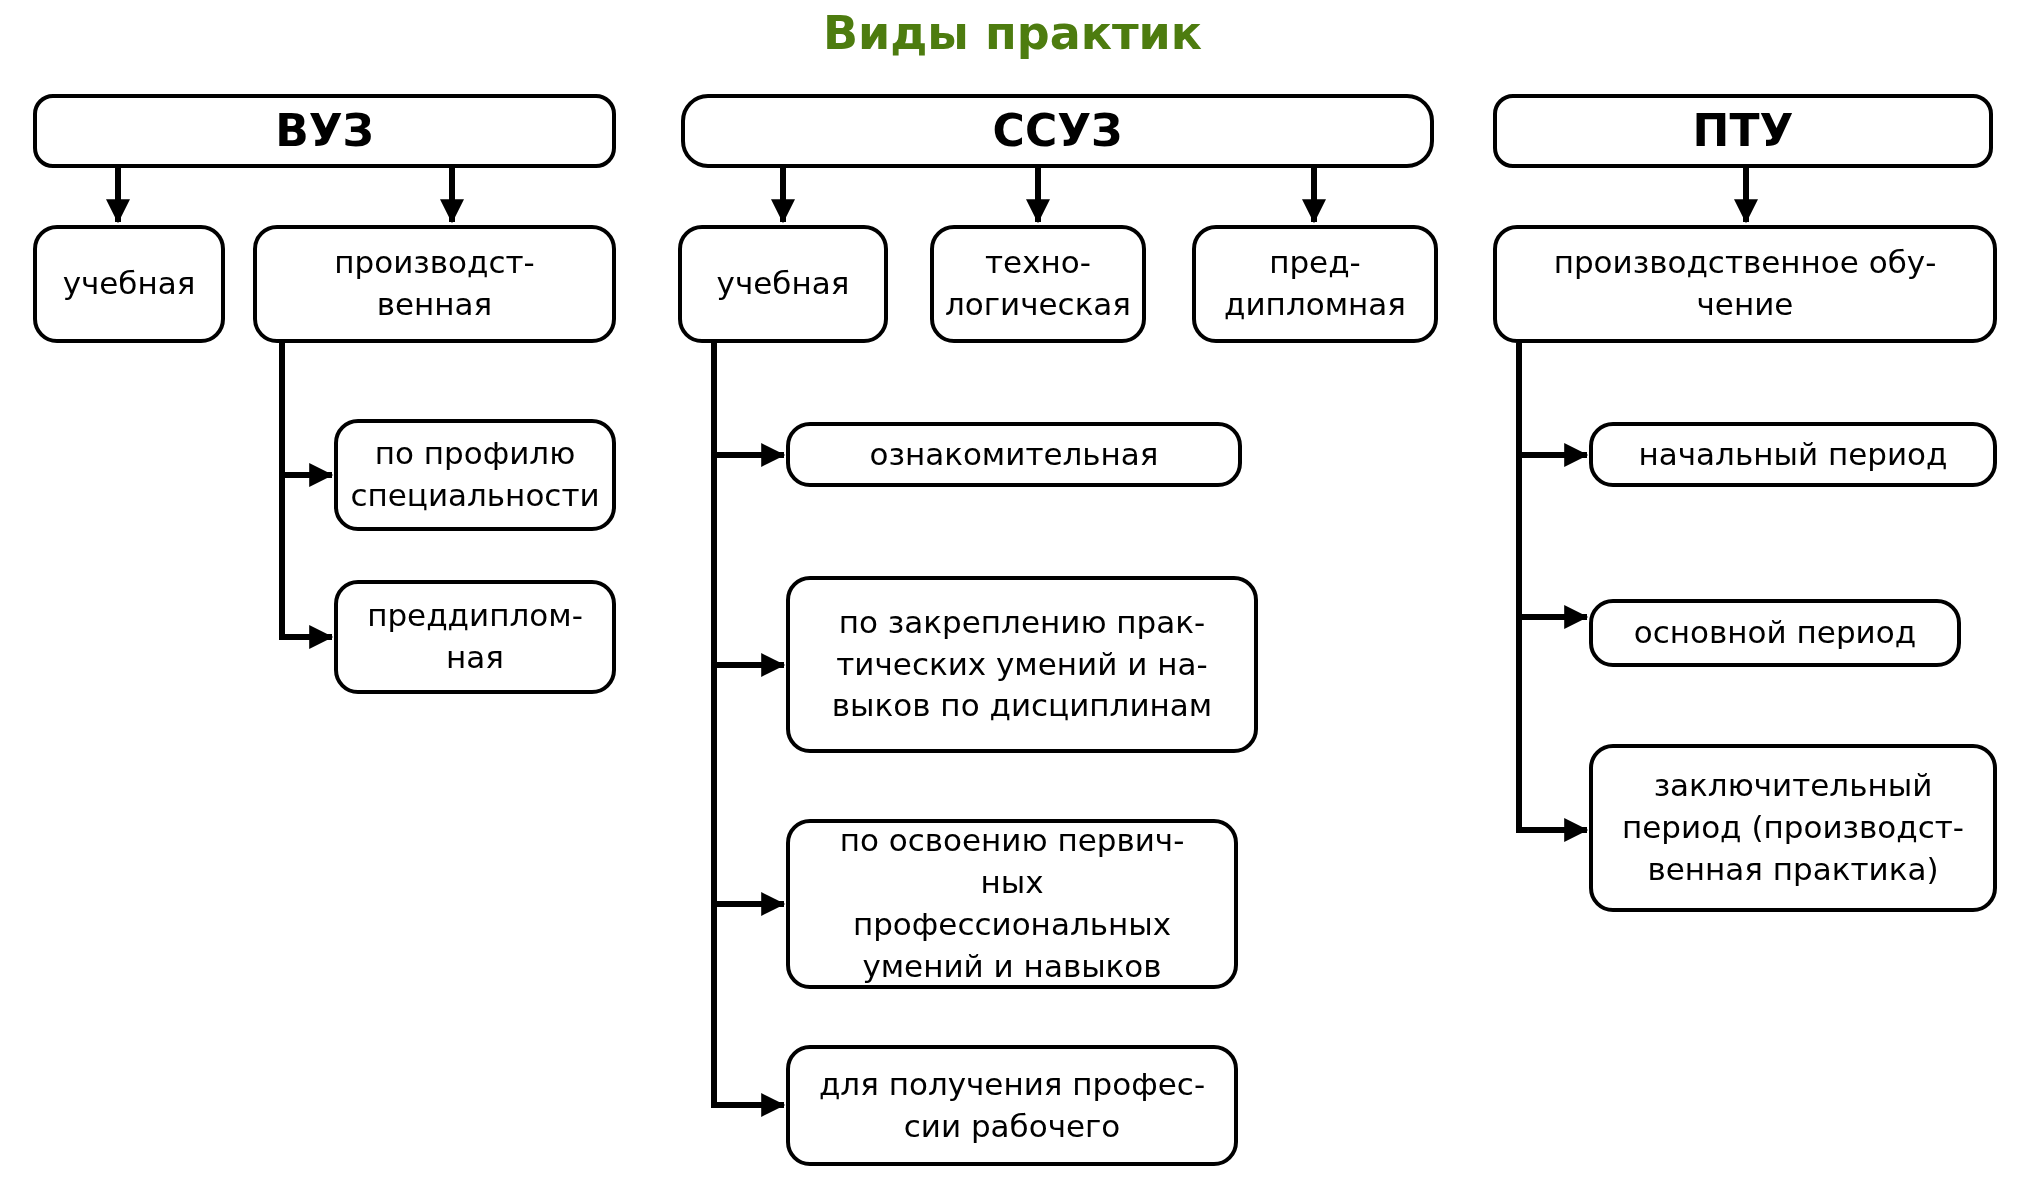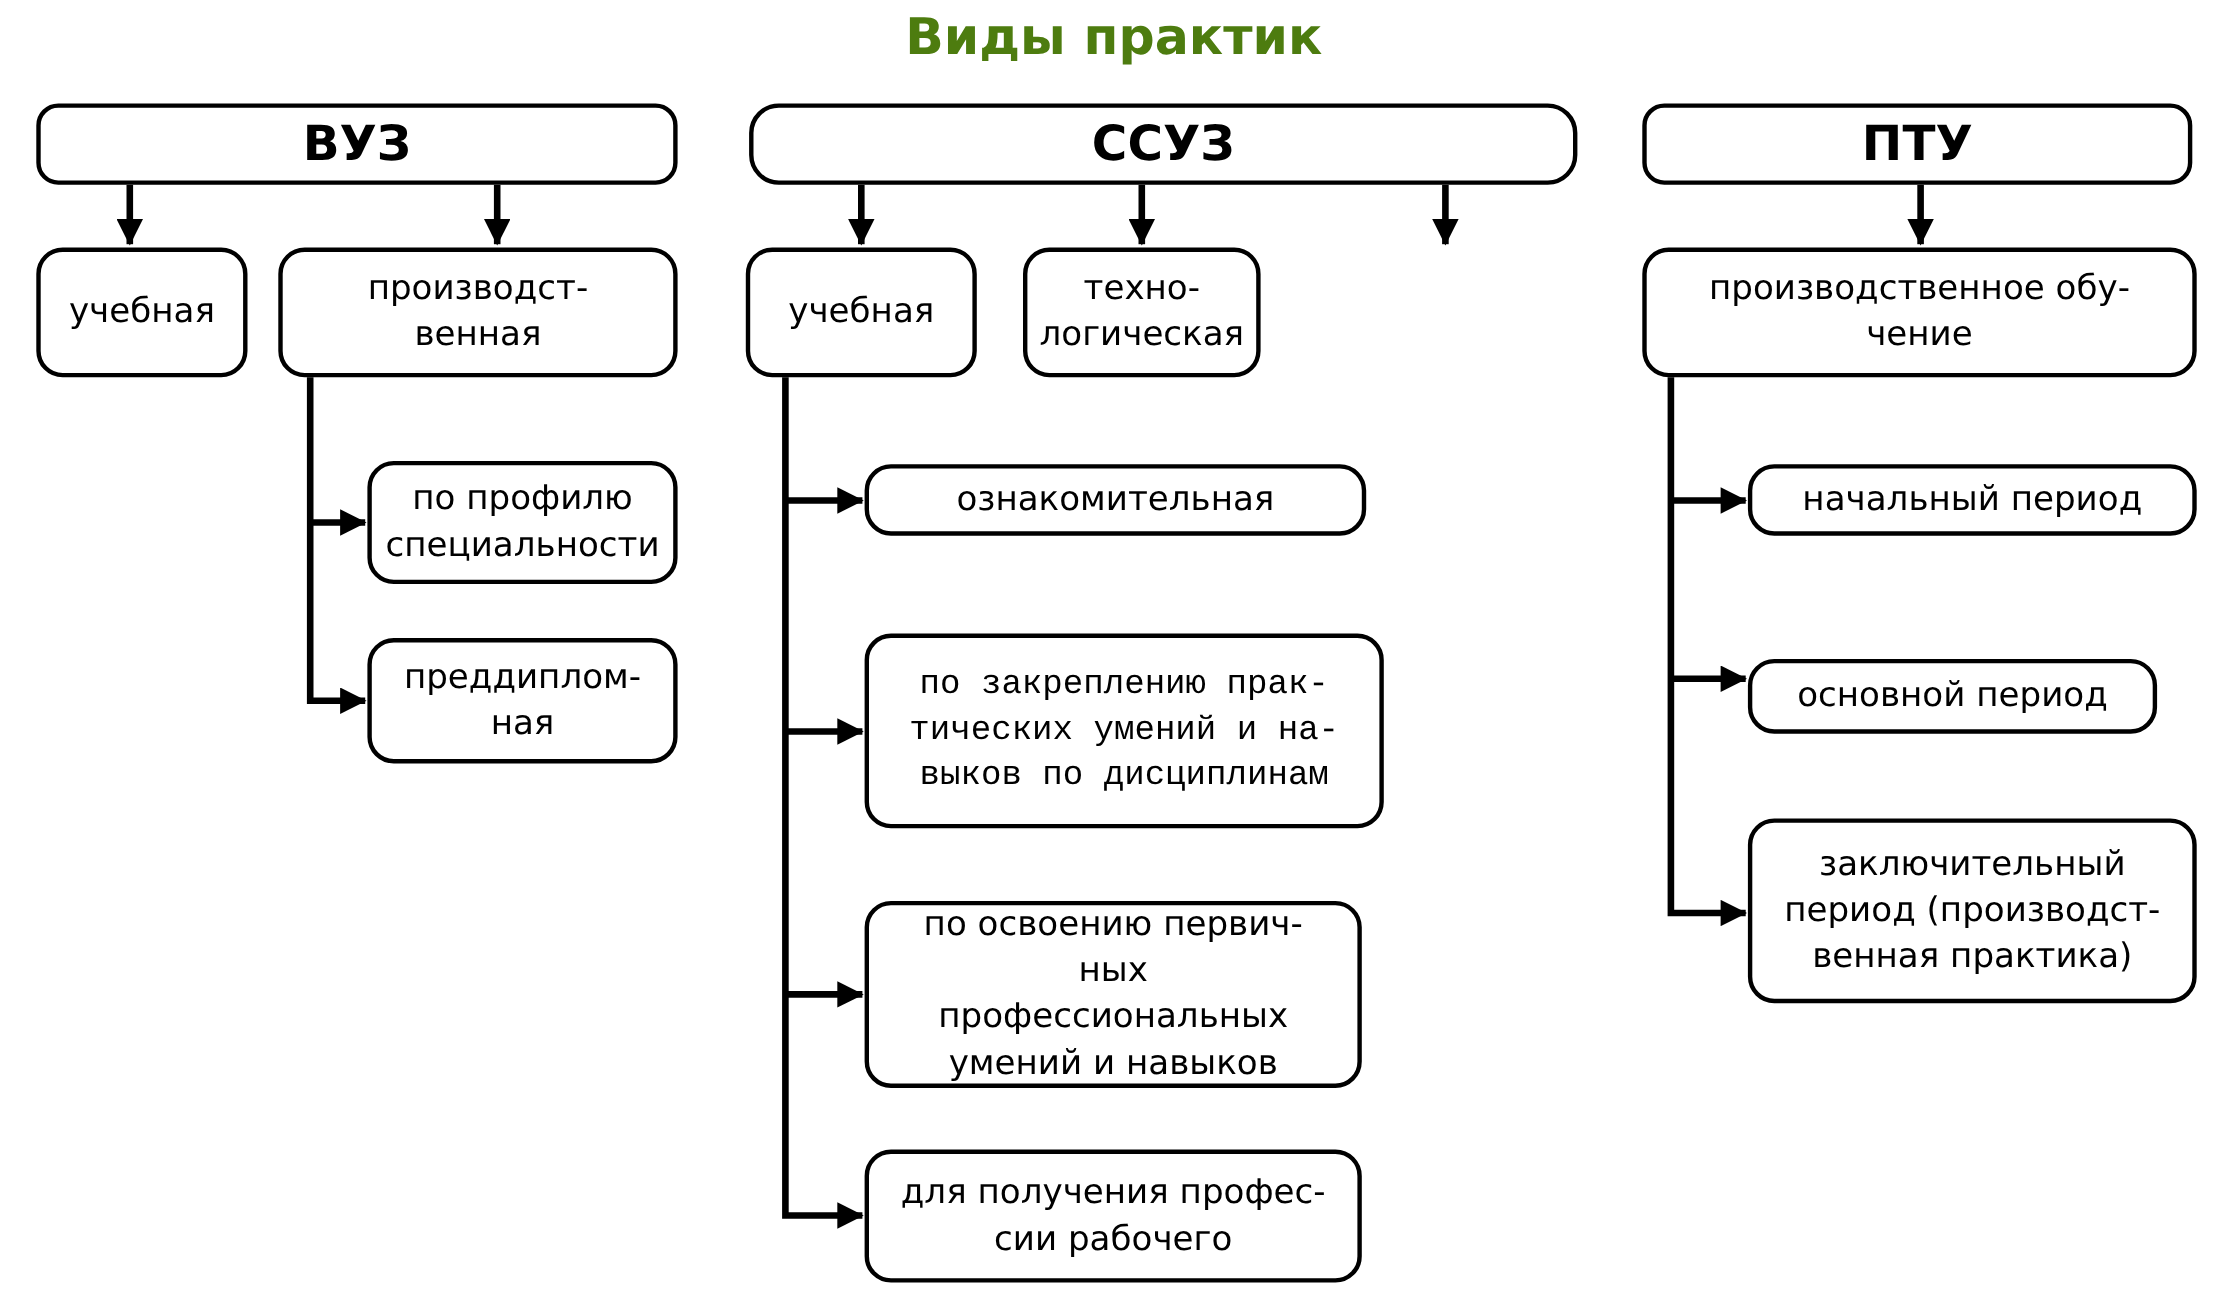--- a/index.html
+++ b/index.html
@@ -109,38 +109,42 @@
       <span>производст-
 венная</span>
     </div>
   <div class="node" style="left:678px;  top:225px; width:210px; height:118px;">
       <span>учебная</span>
     </div>
   <div class="node" style="left:930px;  top:225px; width:216px; height:118px;">
       <span>техно-
 логическая</span>
     </div>
+  <div class="node" style="left:1192px; top:225px; width:246px; height:118px;">
+      <span>пред-
+дипломная</span>
+    </div>
   <div class="node" style="left:1493px; top:225px; width:504px; height:118px;">
       <span>производственное обу-
 чение</span>
     </div>
 
   <div class="node" style="left:334px;  top:419px; width:282px; height:112px;">
       <span>по профилю
 специальности</span>
     </div>
   <div class="node" style="left:334px;  top:580px; width:282px; height:114px;">
       <span>преддиплом-
 ная</span>
     </div>
 
   <div class="node" style="left:786px;  top:422px; width:456px; height:65px;">
       <span>ознакомительная</span>
     </div>
-  <div class="node" style="left:786px;  top:576px; width:472px; height:177px;font-family:Liberation Mono, monospace;">
+  <div class="node" style="left:786px;  top:576px; width:472px; height:177px;">
       <span>по закреплению прак-
 тических умений и на-
 выков по дисциплинам</span>
     </div>
   <div class="node" style="left:786px;  top:819px; width:452px; height:170px;">
       <span>по освоению первич-
 ных профессиональных
 умений и навыков</span>
     </div>
   <div class="node" style="left:786px;  top:1045px; width:452px; height:121px;">

